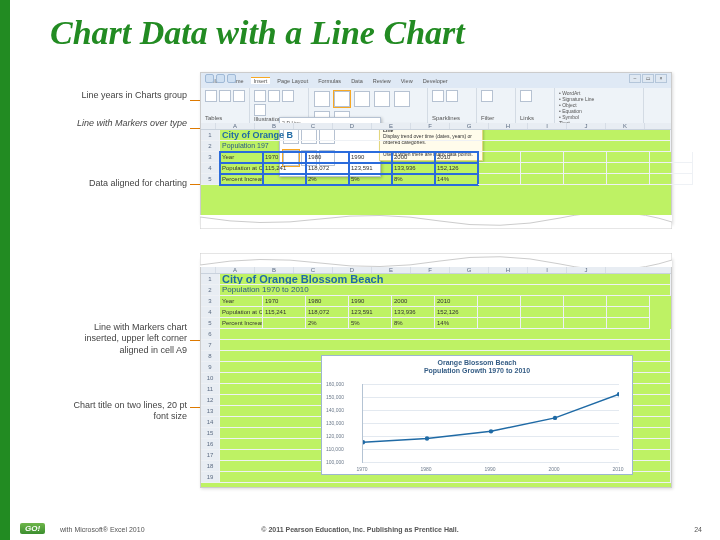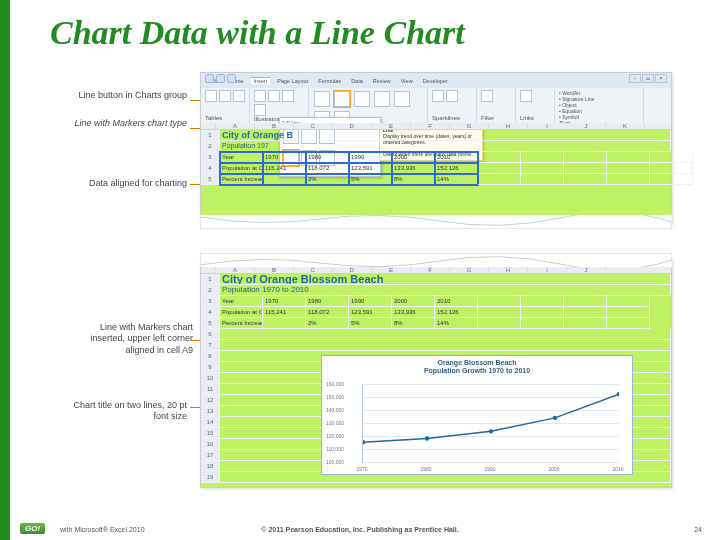--- a/index.html
+++ b/index.html
@@ -51,30 +51,30 @@
   .winbtn span{width:10px;height:7px;background:#dfe8f2;border:1px solid #b4c6da;font-size:5px;text-align:center}
   .sel{outline:2px solid #2a6bdc;outline-offset:-1px}
 </style>
 </head>
 <body>
 
 <div class="page">
   <div class="green-bar"></div>
   <div class="title">Chart Data with a Line Chart</div>
 
-  <div class="ann" style="left:62px;top:90px">Line button in Charts group</div>
+  <div class="ann" style="left:62px;top:90px">Line years in Charts group</div>
   <div class="lead" style="left:190px;top:100px;width:70px"></div>
 
-  <div class="ann" style="left:62px;top:118px;font-style:italic">Line with Markers chart type</div>
+  <div class="ann" style="left:62px;top:118px;font-style:italic">Line with Markers over type</div>
   <div class="lead" style="left:190px;top:128px;width:88px"></div>
 
   <div class="ann" style="left:62px;top:178px">Data aligned for charting</div>
   <div class="lead" style="left:190px;top:184px;width:30px"></div>
 
-  <div class="ann" style="left:68px;top:322px">Line with Markers chart inserted, upper left corner aligned in cell A9</div>
+  <div class="ann" style="left:62px;top:322px">Line with Markers chart inserted, upper left corner aligned in cell A9</div>
   <div class="lead" style="left:190px;top:340px;width:130px"></div>
 
   <div class="ann" style="left:62px;top:400px">Chart title on two lines, 20 pt font size</div>
   <div class="lead" style="left:190px;top:407px;width:190px"></div>
 
   <div class="shot shot1">
     <div class="ribbon">
       <div class="qat">
           <span></span>
           <span></span>

